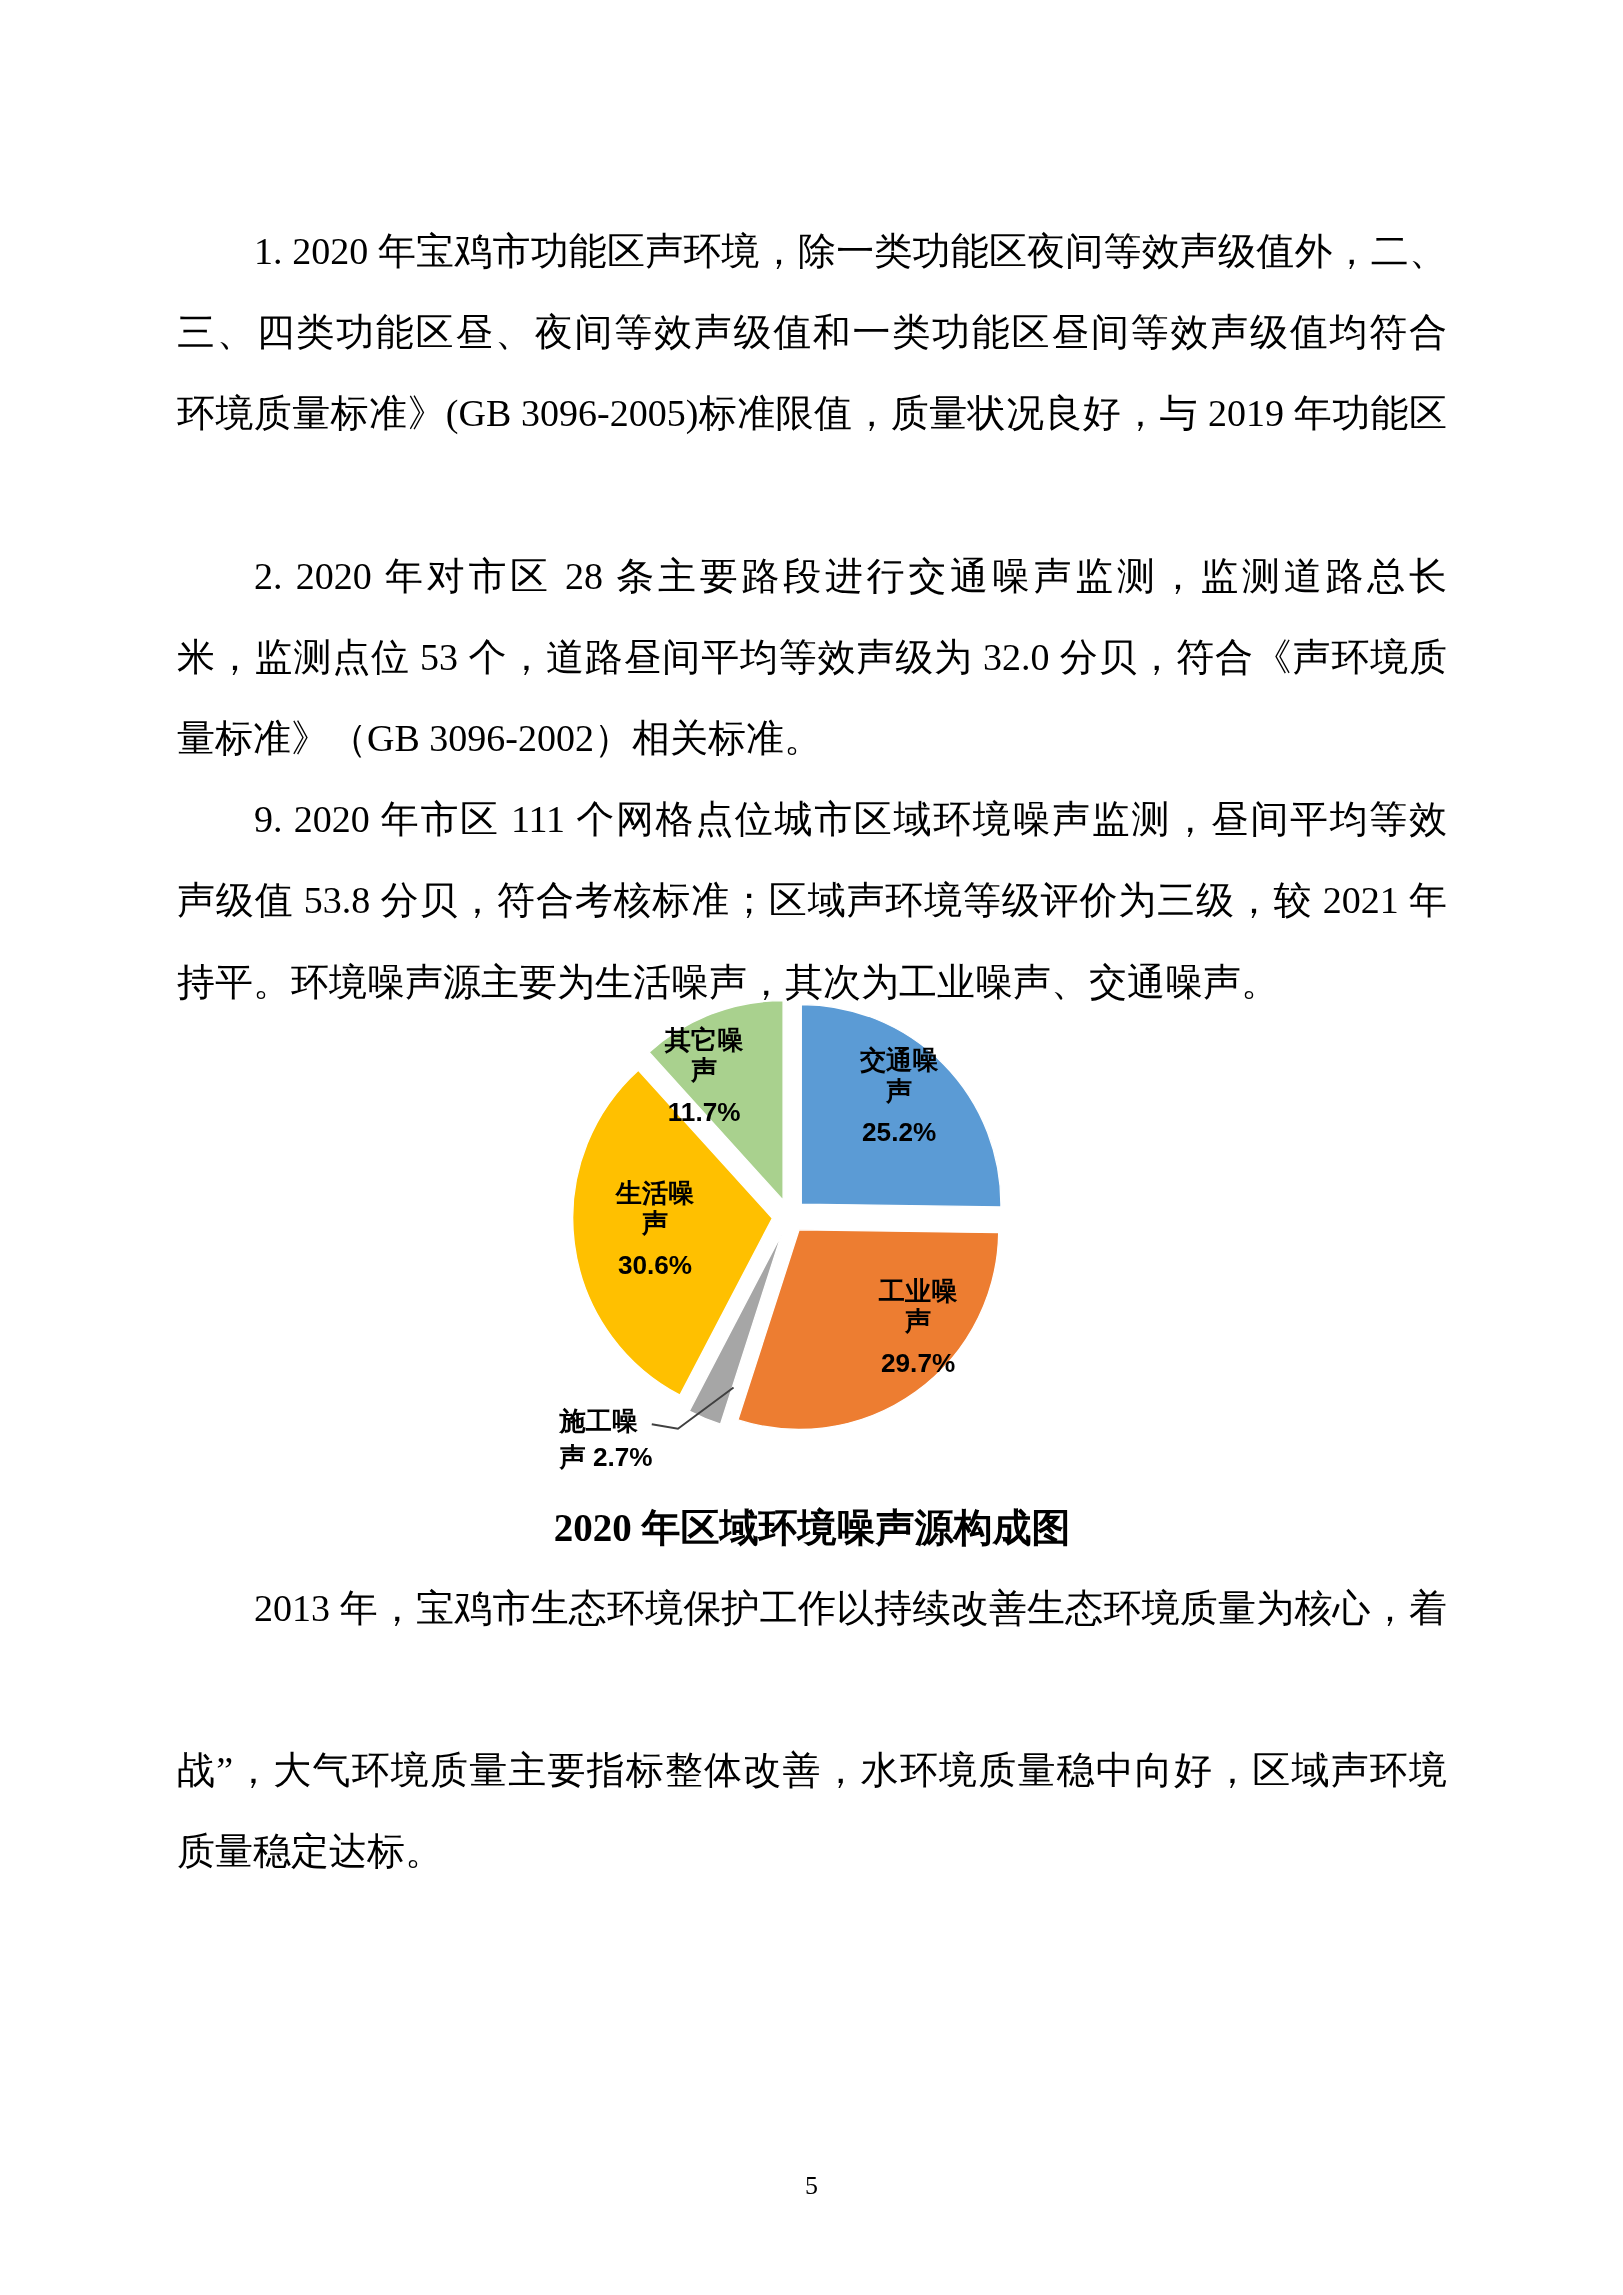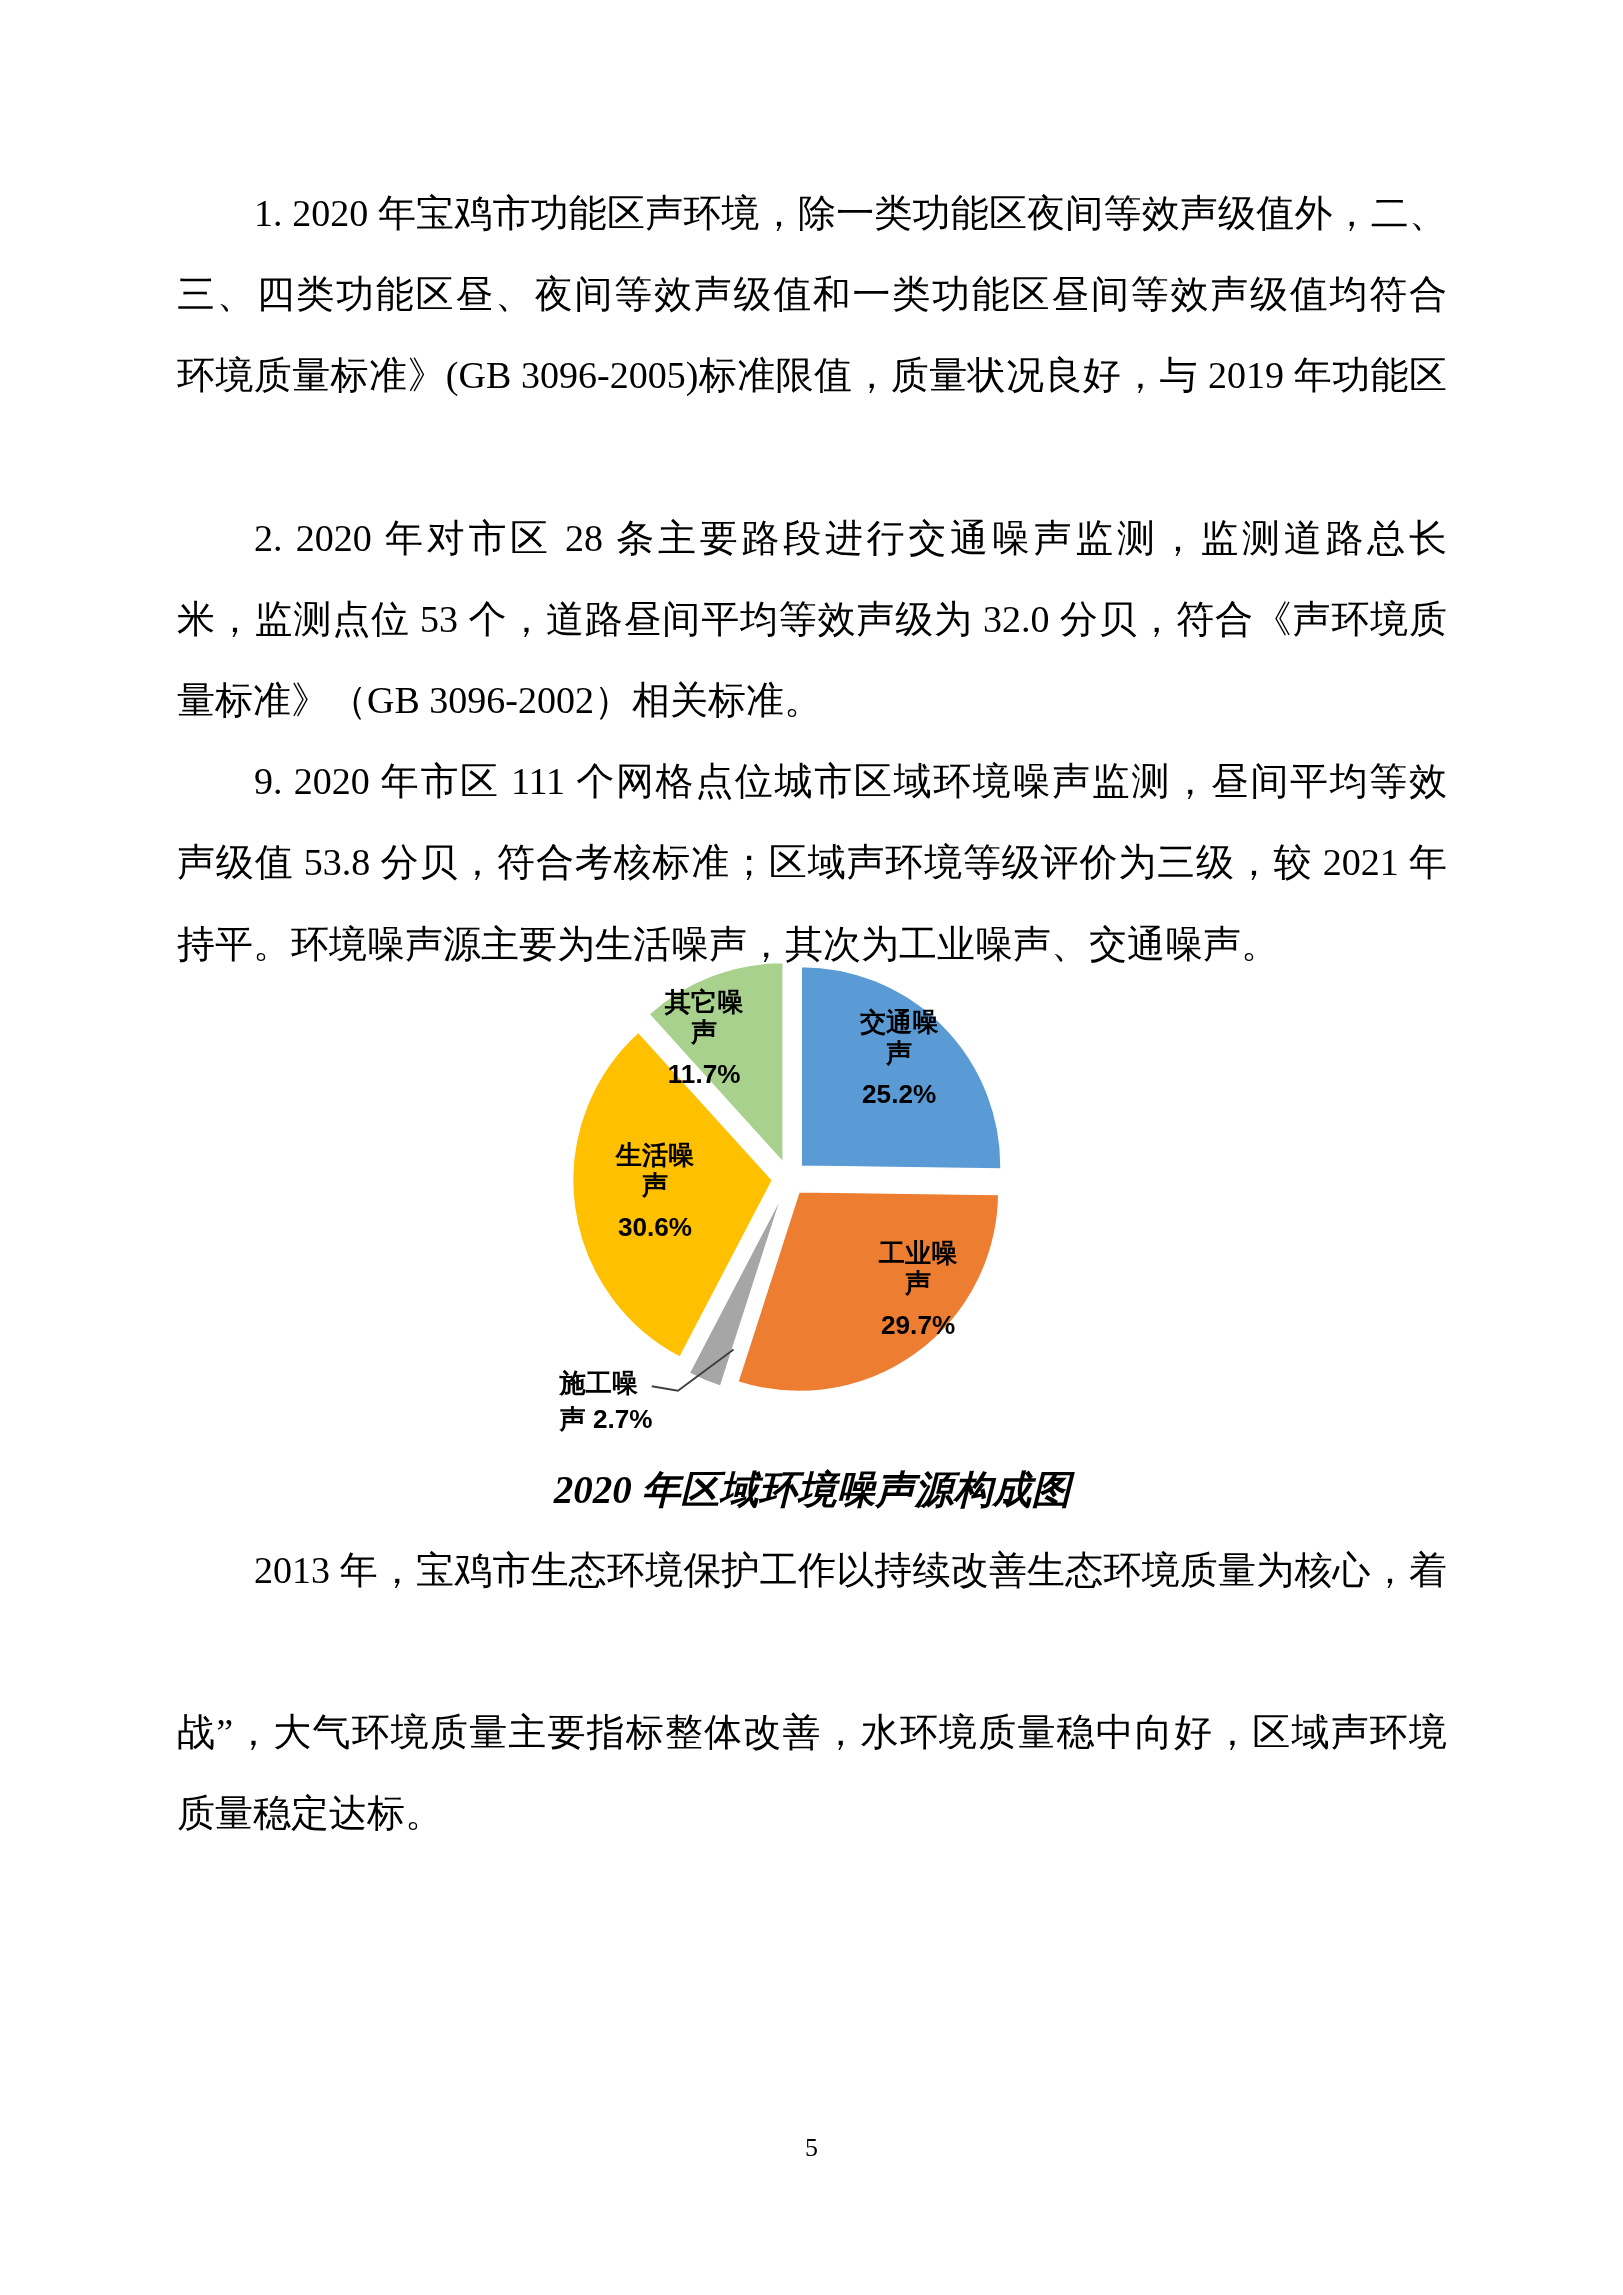--- a/index.html
+++ b/index.html
@@ -1,35 +1,35 @@
 <!DOCTYPE html>
 <html style="font-size:10.5px"><head>
 <meta charset="utf-8">
 <style>
   html,body{margin:0;padding:0;}
   body{
     width:1623px;height:2295px;background:#ffffff;position:relative;
     font-family:"Liberation Serif","DejaVu Serif",serif;color:#000;
   }
-  .page{position:absolute;inset:0;overflow:hidden;}
+  .page{position:absolute;inset:0;overflow:hidden;margin-top:38px;}
   .line{
     position:absolute;left:177px;width:1270px;
     font-size:38px;line-height:45px;height:47px;overflow:hidden;
   }
   .fill{text-align:justify;text-align-last:justify;text-justify:inter-character;}
   .indent{text-indent:77px;}
   .figure{position:absolute;left:537px;top:949px;width:596px;height:517px;}
   .figure svg{width:100%;height:100%;display:block;}
   .pie-label{
     font-family:"Liberation Sans","DejaVu Sans",sans-serif;
     font-weight:700;font-size:40px;fill:#000000;
   }
   .caption{
     position:absolute;left:177px;top:1463px;width:1270px;height:55px;
-    text-align:center;font-size:39px;font-weight:700;font-style:italic;
+    text-align:center;font-size:39px;font-weight:700;
   }
   .pageno{
     position:absolute;left:0;top:2133px;width:1623px;
     text-align:center;font-size:26px;
   }
 </style>
 </head>
 <body>
 
 <div class="page">

